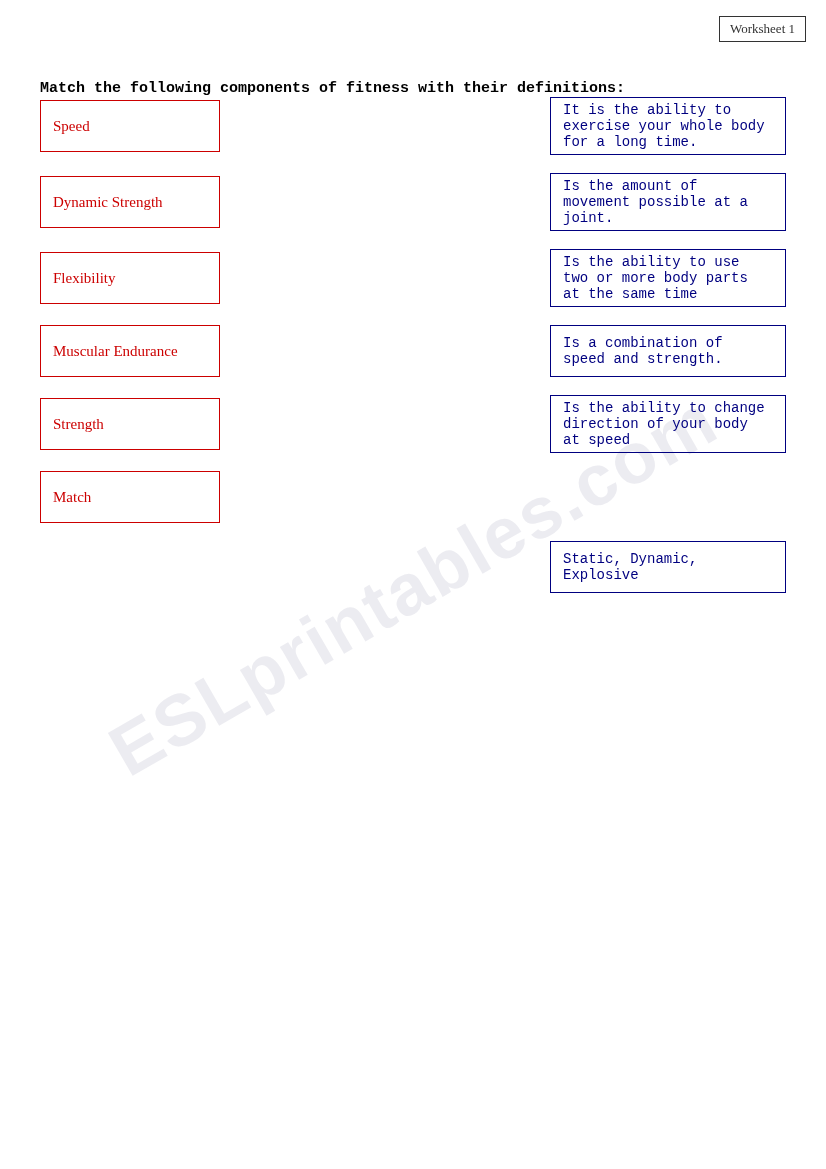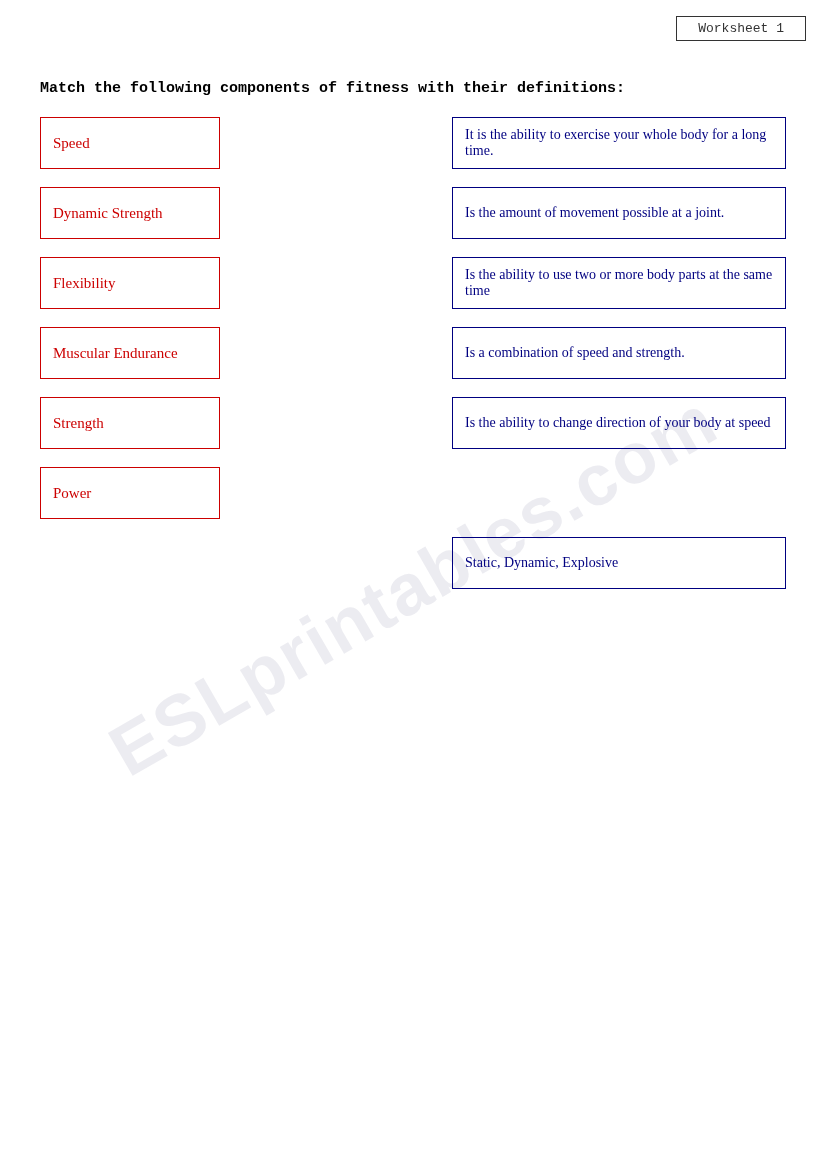--- a/index.html
+++ b/index.html
@@ -15,29 +15,28 @@
       min-height: 1169px;
       position: relative;
       padding: 20px 40px 40px 40px;
     }
 
     .worksheet-label {
       position: absolute;
       top: 16px;
       right: 20px;
       border: 1px solid #333;
-      padding: 4px 21px;
+      padding: 4px 10px;
       font-size: 13px;
-      font-family: Liberation Mono, monospace;
+      font-family: Liberation Serif, serif;
       color: #333;
     }
 
     .instructions {
       margin-top: 60px;
-      margin-bottom: 20px;
       font-size: 15px;
       font-weight: bold;
       color: #000;
       font-family: 'Courier New', monospace;
     }
 
     .watermark {
       position: absolute;
       top: 50%;
       left: 50%;
@@ -74,27 +73,27 @@
       display: flex;
       align-items: center;
       flex-shrink: 0;
     }
 
     .spacer {
       flex: 1;
     }
 
     .right-box {
-      width: 334px;
+      width: 236px;
       min-height: 52px;
       border: 1.5px solid #000080;
       padding: 4px 12px;
       color: #000080;
       font-size: 14px;
-      font-family: Liberation Serif, serif;
+      font-family: Liberation Mono, monospace;
       display: flex;
       align-items: center;
       flex-shrink: 0;
     }
   </style>
 </head>
 <body>
 
 <div class="worksheet-label">Worksheet 1</div>
 
@@ -124,21 +123,21 @@
         <div class="left-box">Muscular Endurance</div>
         <div class="spacer"></div>
         <div class="right-box">Is a combination of speed and strength.</div>
       </div>
       <div class="match-row">
         <div class="left-box">Strength</div>
         <div class="spacer"></div>
         <div class="right-box">Is the ability to change direction of your body at speed</div>
       </div>
       <div class="match-row">
-        <div class="left-box">Power</div>
+        <div class="left-box">Match</div>
         <div class="spacer"></div>
       </div>
       <div class="match-row">
         <div class="spacer"></div>
         <div class="right-box">Static, Dynamic, Explosive</div>
       </div>
     </div>
 </div>
 
 </body></html>

